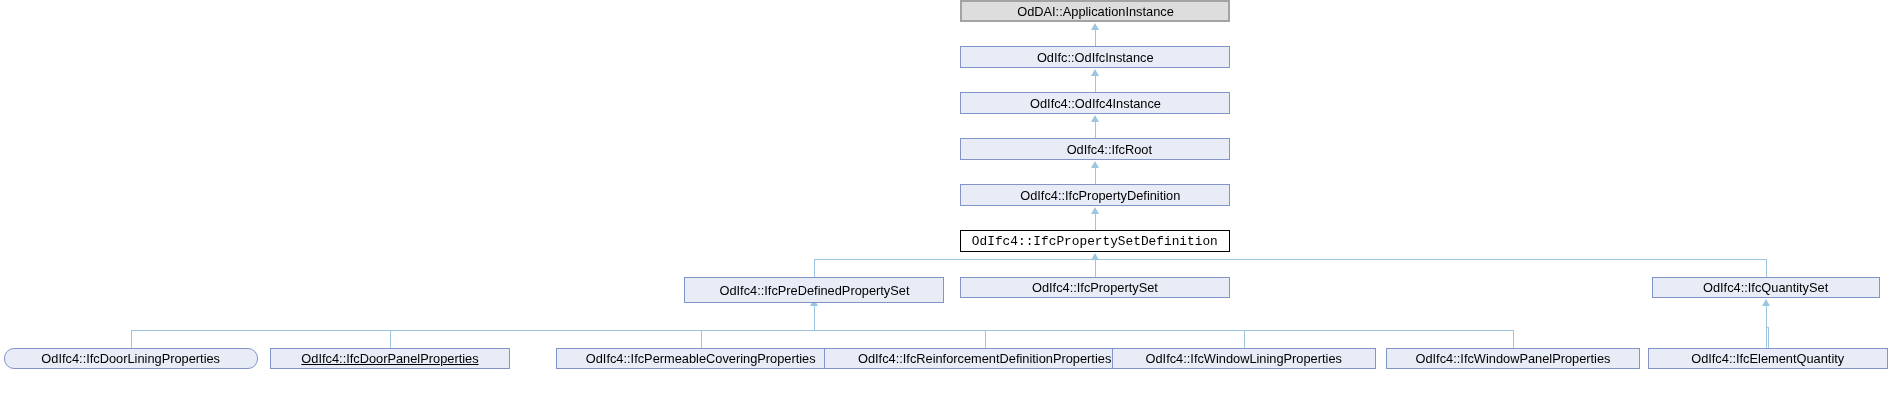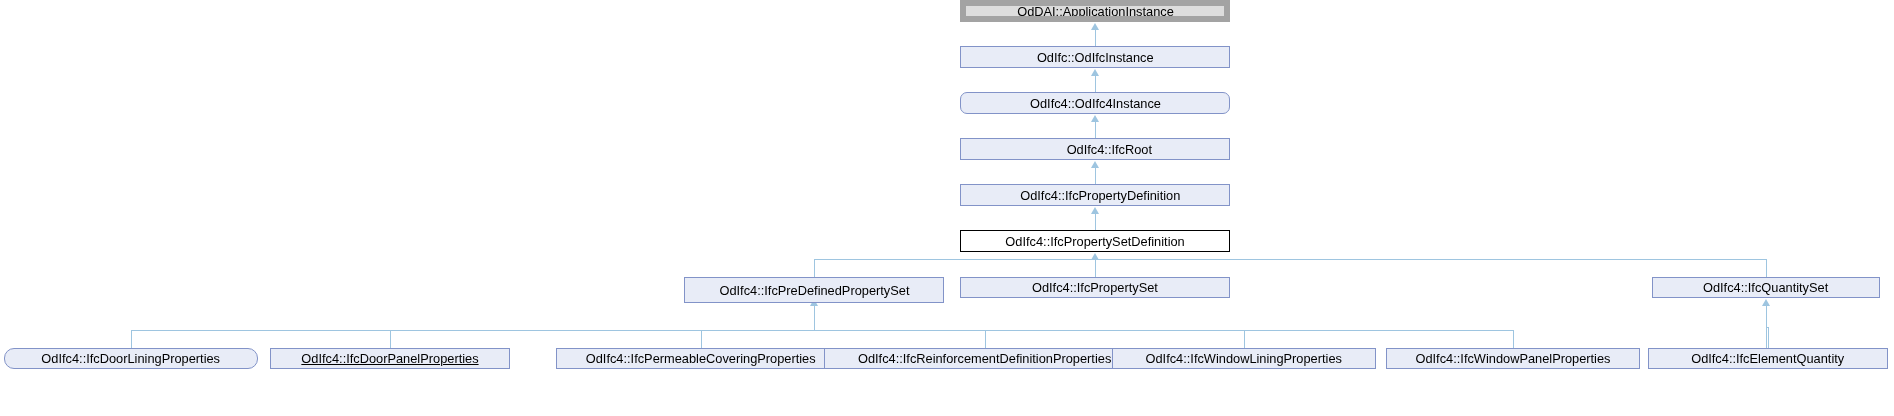--- a/index.html
+++ b/index.html
@@ -38,25 +38,26 @@
     color: #000000;
     white-space: nowrap;
     letter-spacing: 0px;
     background: #e8ecf7;
     border: 1px solid #8293c8;
     text-decoration: none;
     overflow: hidden;
   }
   .node.root {
     background: #dddddd;
-    border: 6px solid #a3a3a3;
+    border: 2px solid #a3a3a3;
   }
   .node.current {
     background: #ffffff;
     border: 1px solid #000000;
+    font-family: Liberation Mono, monospace;
   }
   .node-label {
     display: block;
     padding: 0 4px;
     transform: scaleX(0.985);
   }
 </style>
 </head>
 <body>
 
@@ -93,21 +94,21 @@
       <line x1="1766" y1="327" x2="1768" y2="327" stroke="#9ec5e0" stroke-width="1" shape-rendering="crispEdges"></line>
       <line x1="1768" y1="327" x2="1768" y2="348" stroke="#9ec5e0" stroke-width="1" shape-rendering="crispEdges"></line>
     </svg>
   <div id="node-layer">
       <div class="node root" style="left: 960px; top: 0px; width: 270px; height: 22px;">
         <span class="node-label">OdDAI::ApplicationInstance</span>
       </div>
       <div class="node" style="left: 960px; top: 46px; width: 270px; height: 22px;">
         <span class="node-label">OdIfc::OdIfcInstance</span>
       </div>
-      <div class="node" style="left: 960px; top: 92px; width: 270px; height: 22px; border-radius: 7px;">
+      <div class="node" style="left: 960px; top: 92px; width: 270px; height: 22px;">
         <span class="node-label">OdIfc4::OdIfc4Instance</span>
       </div>
       <div class="node" style="left: 960px; top: 138px; width: 270px; height: 22px; padding-left: 28px;">
         <span class="node-label">OdIfc4::IfcRoot</span>
       </div>
       <div class="node" style="left: 960px; top: 184px; width: 270px; height: 22px; padding-left: 10px;">
         <span class="node-label">OdIfc4::IfcPropertyDefinition</span>
       </div>
       <div class="node current" style="left: 960px; top: 230px; width: 270px; height: 22px;">
         <span class="node-label">OdIfc4::IfcPropertySetDefinition</span>

